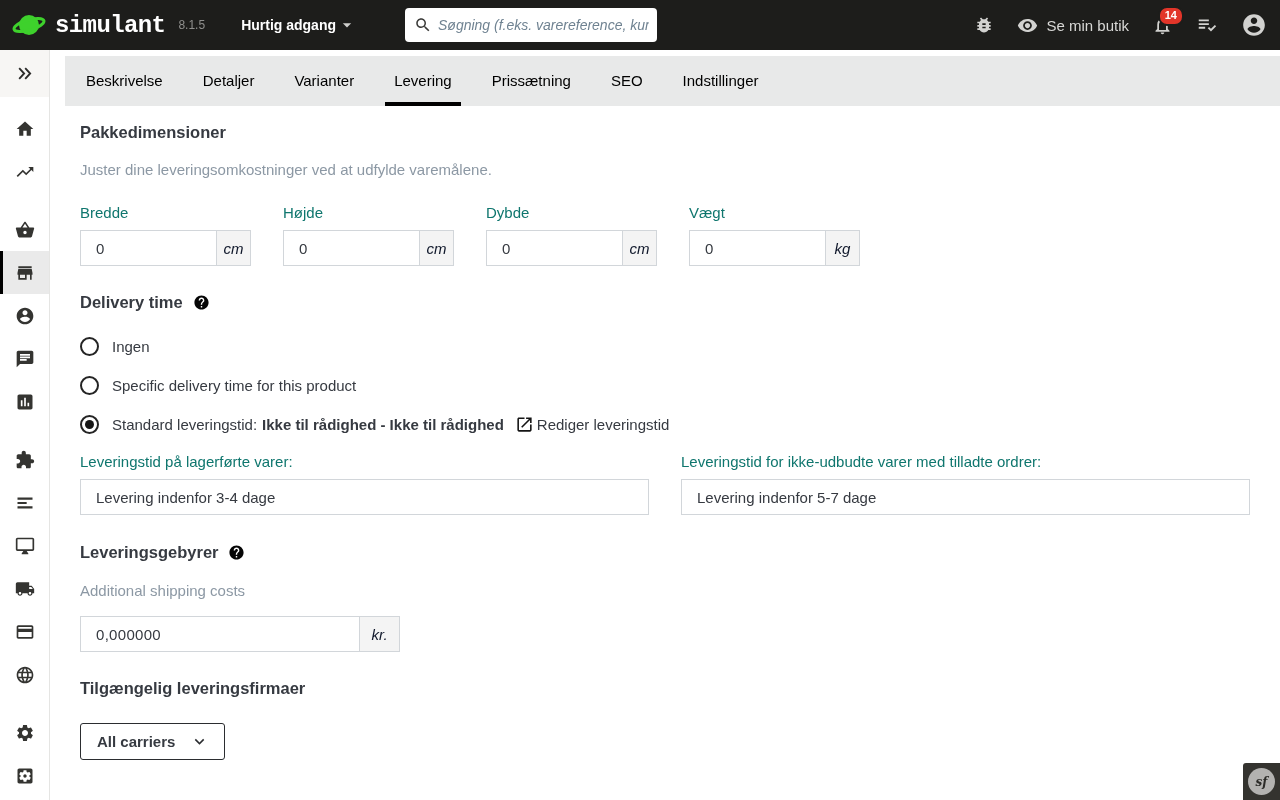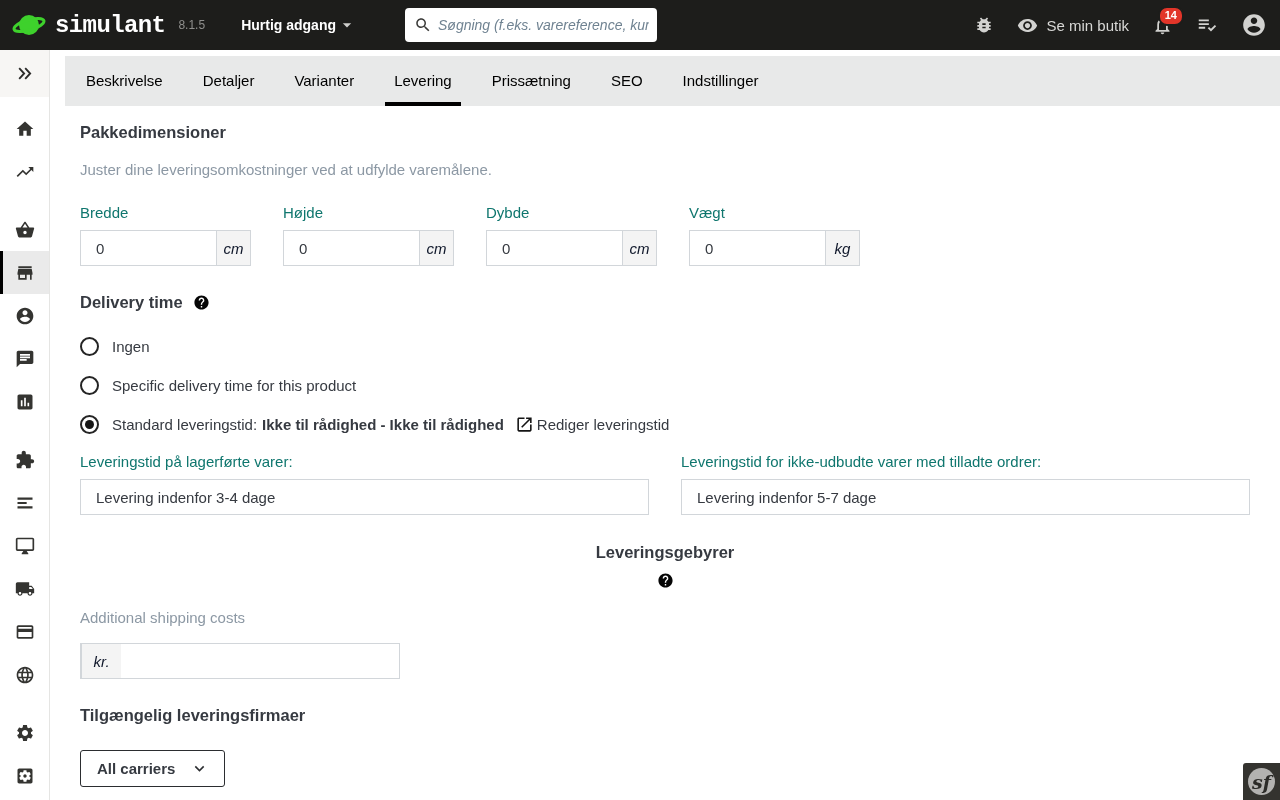--- a/index.html
+++ b/index.html
@@ -100,21 +100,21 @@
   .radio-row strong { margin-left:5px; }
   .edit-link { display:flex; align-items:center; gap:3px; margin-left:11px; color:#363a41; cursor:pointer; }
   .edit-link svg { fill:#141414; }
 
   .dt-grid { display:grid; grid-template-columns:1fr 1fr; column-gap:32px; margin-top:8px; }
   .text-input {
     width:100%; height:36px; border:1px solid #d2d6da; padding:0 15px; font-size:15px;
     color:#363a41; outline:none; font-family:"Liberation Sans","DejaVu Sans",sans-serif;
   }
 
-  .fees-h { margin-top:28px;flex-direction:column; }
+  .fees-h { margin-top:28px; }
   .fees-label { margin-top:20px; }
   .fees-group { margin-top:17px; width:320px; }
   .fees-group input { letter-spacing:0.3px; }
 
   .carriers-h { margin-top:27px; }
   .carrier-btn {
     margin-top:25px; display:inline-flex; align-items:center; gap:15px; height:37px;
     padding:0 15px 0 16px; background:#fff; border:1px solid #2b2d30; border-radius:3px;
     font-size:15px; font-weight:700; color:#363a41; cursor:pointer;
     font-family:"Liberation Sans","DejaVu Sans",sans-serif;
@@ -123,21 +123,21 @@
 
   
   .sf-badge {
     position:fixed; right:0; bottom:0; width:37px; height:37px; background:#34332f;
     display:flex; align-items:center; justify-content:center; border-top-left-radius:3px;
     cursor:pointer; z-index:30;
   }
   .sf-circle {
     width:27px; height:27px; border-radius:50%; background:#b3b2b0; color:#2c2b28;
     font-family:"DejaVu Serif","Liberation Serif",serif; font-style:italic; font-weight:700;
-    font-size:19px; display:flex; align-items:center; justify-content:center;
+    font-size:12px; display:flex; align-items:center; justify-content:center;
   }
 </style>
 </head>
 <body>
 
 <header class="topbar">
   <div class="brand">
     <span>
       <svg width="34" height="30" viewBox="0 0 34 30">
         <circle cx="17" cy="15" r="10" fill="#3ed12c"></circle>
@@ -382,20 +382,21 @@
     <h2 class="section-h fees-h">
       <span>Leveringsgebyrer</span>
       <span class="help-icon">
         <svg width="17" height="17" viewBox="0 0 24 24" fill="#060606">
             <path d="M12 2C6.48 2 2 6.48 2 12s4.48 10 10 10 10-4.48 10-10S17.52 2 12 2zm1 17h-2v-2h2v2zm2.07-7.75l-.9.92C13.45 12.9 13 13.5 13 15h-2v-.5c0-1.1.45-2.1 1.17-2.83l1.24-1.26c.37-.36.59-.86.59-1.41 0-1.1-.9-2-2-2s-2 .9-2 2H8c0-2.21 1.79-4 4-4s4 1.79 4 4c0 .88-.36 1.68-.93 2.25z"></path>
           </svg>
       </span>
     </h2>
     <div class="muted fees-label">Additional shipping costs</div>
     <div class="igroup fees-group">
+      <input type="text" value="0,000000" style="">
       <span class="iaddon wide">kr.</span>
     </div>
 
     
     <h2 class="section-h carriers-h">Tilgængelig leveringsfirmaer</h2>
     <button class="carrier-btn">
       <span>All carriers</span>
       <svg width="19" height="19" viewBox="0 0 24 24">
           <path d="M7.41 8.59L12 13.17l4.59-4.58L18 10l-6 6-6-6 1.41-1.41z"></path>
         </svg>

